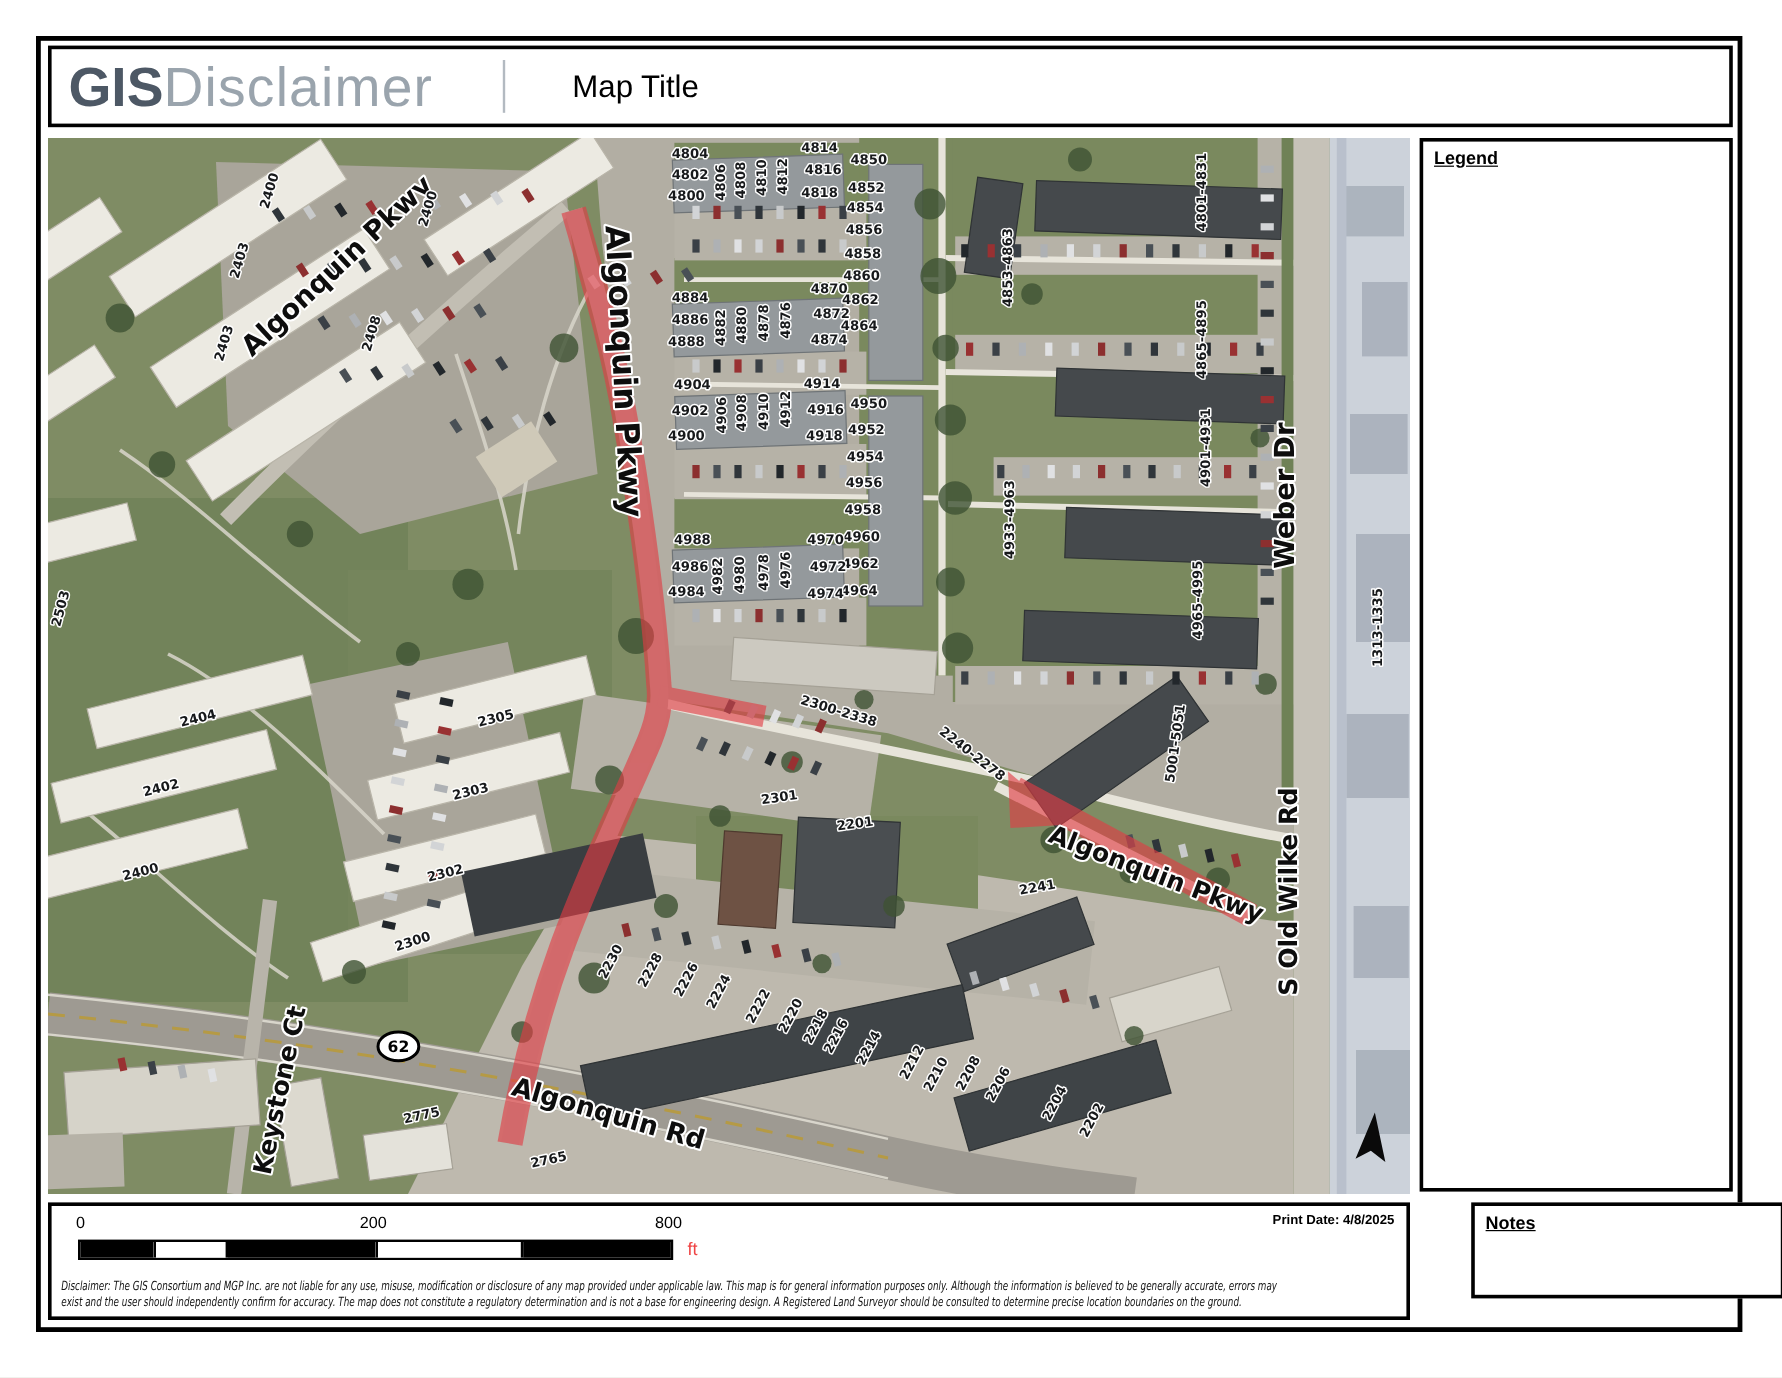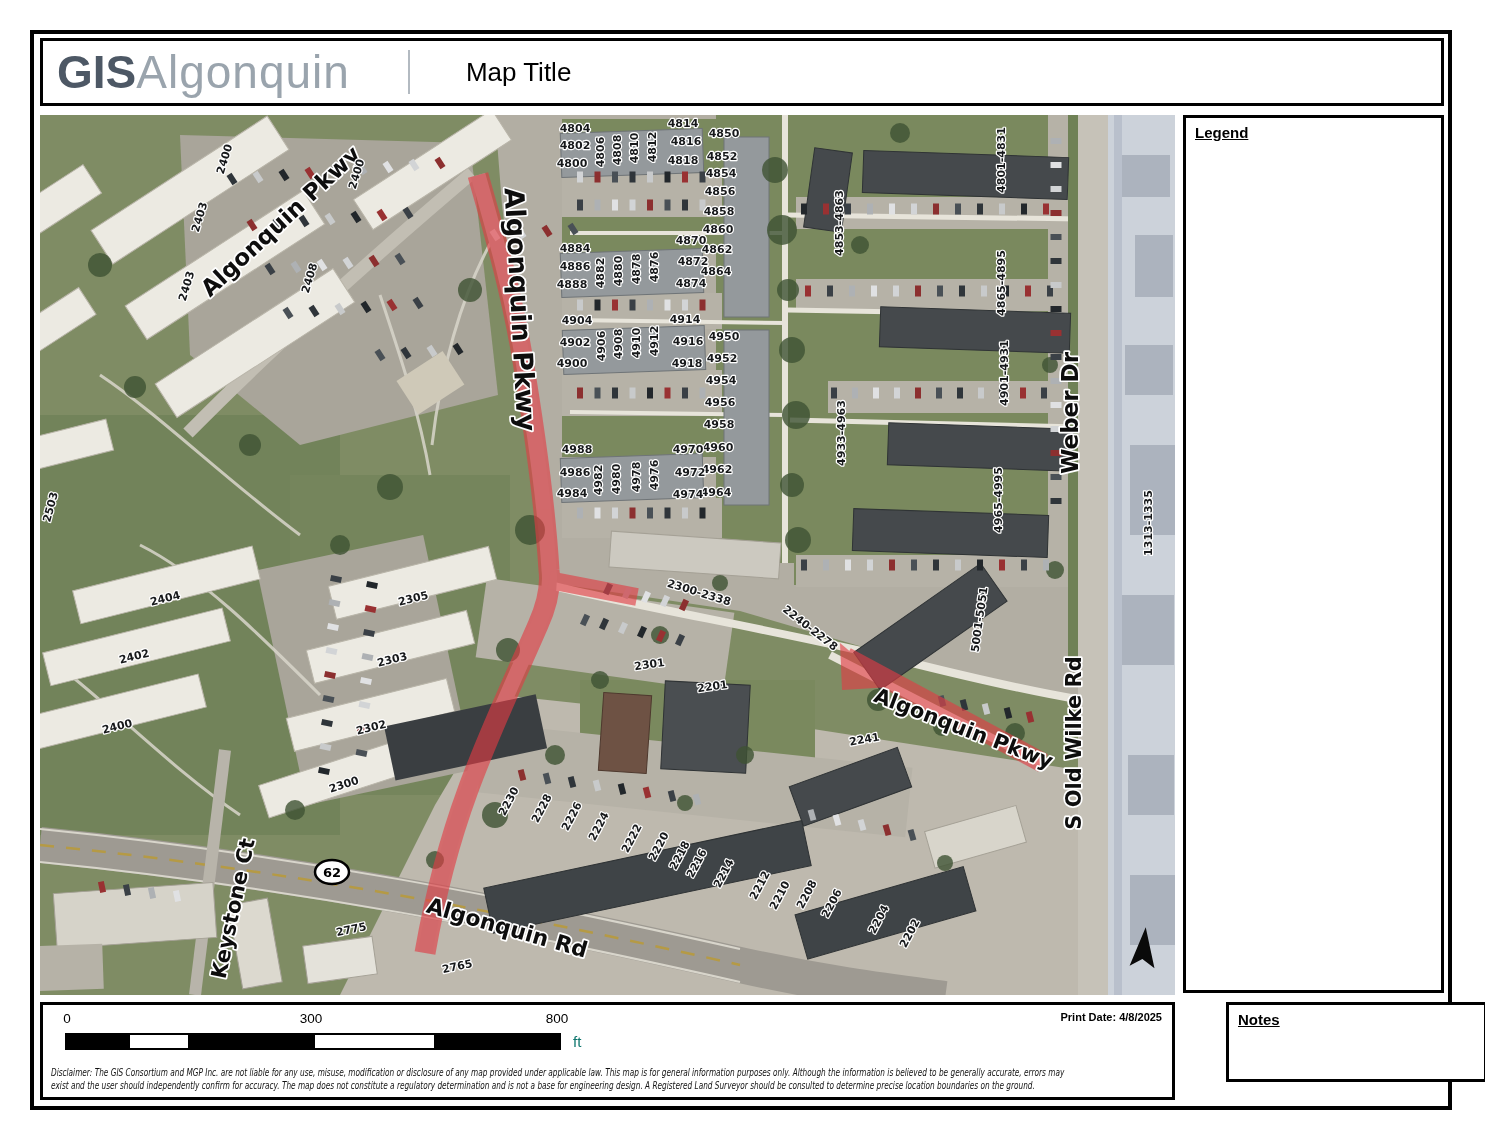--- a/index.html
+++ b/index.html
@@ -20,21 +20,21 @@
   .legend-box{left:1183px;top:115px;width:261px;height:878px;}
   .panel-title{position:absolute;left:9px;top:6px;font-weight:700;font-size:15px;color:#000;text-decoration:underline;}
   .notes-box{left:1226px;top:1002px;width:261px;height:80px;}
   
   .foot-box{left:40px;top:1002px;width:1135px;height:98px;}
   .tick{position:absolute;top:6px;font-size:13.5px;color:#000;width:44px;text-align:center;}
   .scalebar{position:absolute;left:22px;top:28px;width:492px;height:13px;border:2px solid #000;display:flex;box-sizing:content-box;}
   .seg{height:100%;}
   .seg.b{background:#000;}
   .seg.w{background:#fff;border-left:2px solid #000;border-right:2px solid #000;box-sizing:border-box;}
-  .ft-label{position:absolute;left:530px;top:28px;font-size:15px;color:#0f766e;}
+  .ft-label{position:absolute;left:530px;top:28px;font-size:15px;color:#ef4444;}
   .print-date{position:absolute;right:10px;top:6px;font-weight:700;font-size:11px;color:#000;}
   .disclaimer{position:absolute;left:8px;bottom:5px;}
   .disc-line{transform:scaleX(.70);transform-origin:0 50%;white-space:nowrap;
              font-style:italic;font-size:10.5px;line-height:13px;color:#111;
              font-family:"DejaVu Sans", sans-serif;}
   
   text.street{font-family:"DejaVu Sans", sans-serif;font-weight:700;fill:#0d0d0d;
               stroke:#ffffff;stroke-width:3.4px;paint-order:stroke;stroke-linejoin:round;}
   text.addr{font-family:"DejaVu Sans", sans-serif;font-weight:700;font-size:11px;fill:#17191b;
             stroke:#ffffff;stroke-width:2.4px;paint-order:stroke;stroke-linejoin:round;}
@@ -42,21 +42,21 @@
 </style>
 </head>
 <body>
 
 <div class="sheet">
   <div class="frame"></div>
 
   <div class="box header">
     <div class="brand">
       <span class="brand-bold">GIS</span>
-        <span class="brand-light">Algonquin</span>
+        <span class="brand-light">Disclaimer</span>
     </div>
     <div class="hdr-divider"></div>
     <div class="map-title">Map Title</div>
   </div>
 
   <div class="map-wrap">
     <svg width="1135" height="880" viewBox="0 0 1135 880">
 
       <rect x="0" y="0" width="1135" height="880" fill="#7f8c64"></rect>
       <rect x="0" y="300" width="300" height="420" fill="#72835a"></rect>
@@ -620,21 +620,21 @@
         </g>
     </svg>
   </div>
 
   <div class="box legend-box">
     <div class="panel-title">Legend</div>
   </div>
 
   <div class="box foot-box">
     <span class="tick" style="left:2px;">0</span>
-    <span class="tick" style="left:246px;">300</span>
+    <span class="tick" style="left:246px;">200</span>
     <span class="tick" style="left:492px;">800</span>
     <div class="scalebar">
       <div class="seg b" style="width:61px;"></div>
       <div class="seg w" style="width:62px;"></div>
       <div class="seg b" style="width:123px;"></div>
       <div class="seg w" style="width:123px;"></div>
       <div class="seg b" style="width:123px;"></div>
     </div>
     <span class="ft-label">ft</span>
     <div class="print-date">Print Date: 4/8/2025</div>

